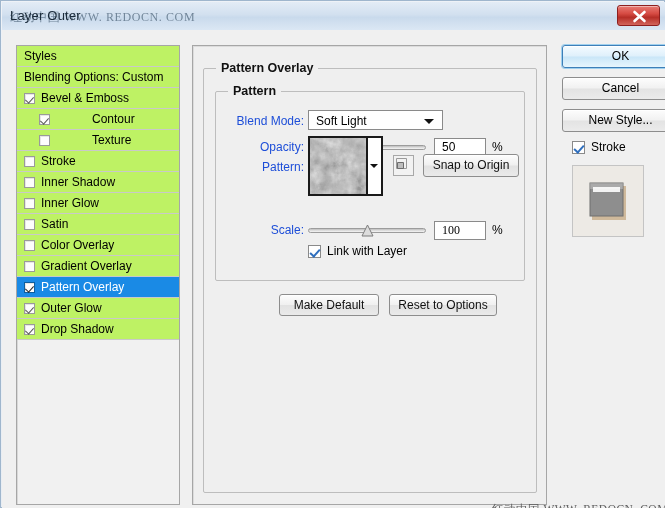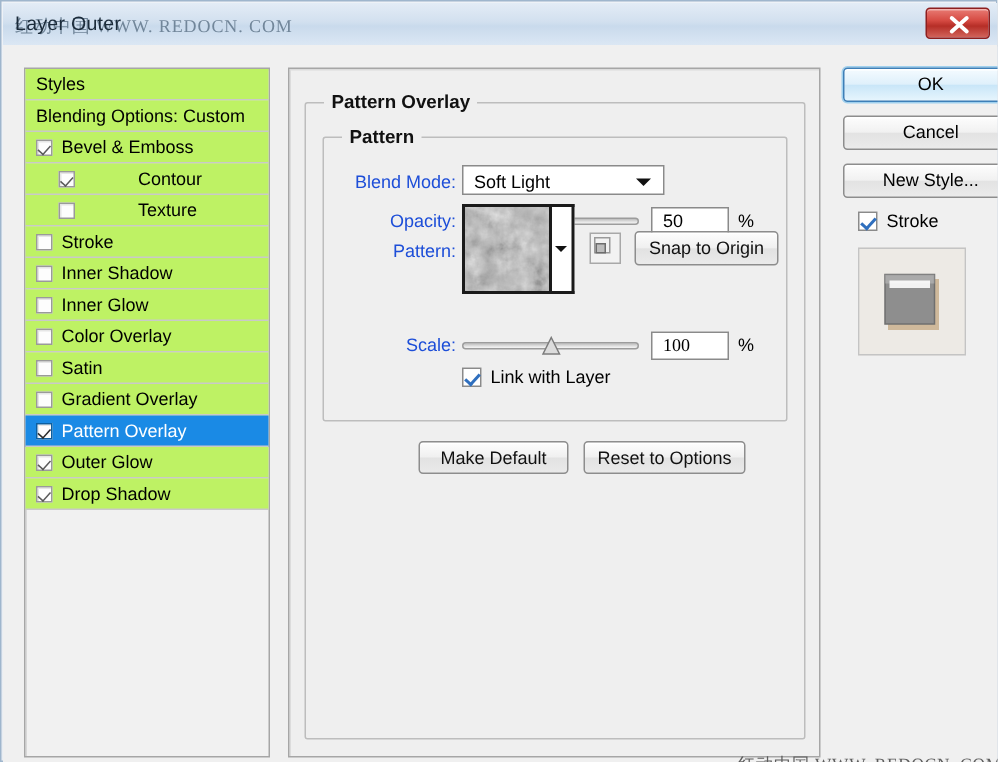--- a/index.html
+++ b/index.html
@@ -396,25 +396,25 @@
       <div class="style-row effect">
         <span class="cb"></span>
         <span class="label">Inner Shadow</span>
       </div>
       <div class="style-row effect">
         <span class="cb"></span>
         <span class="label">Inner Glow</span>
       </div>
       <div class="style-row effect">
         <span class="cb"></span>
+        <span class="label">Satin</span>
+      </div>
+      <div class="style-row effect">
+        <span class="cb"></span>
         <span class="label">Color Overlay</span>
-      </div>
-      <div class="style-row effect">
-        <span class="cb"></span>
-        <span class="label">Satin</span>
       </div>
       <div class="style-row effect">
         <span class="cb"></span>
         <span class="label">Gradient Overlay</span>
       </div>
       <div class="style-row effect selected">
         <span class="cb checked"></span>
         <span class="label">Pattern Overlay</span>
       </div>
       <div class="style-row effect">

